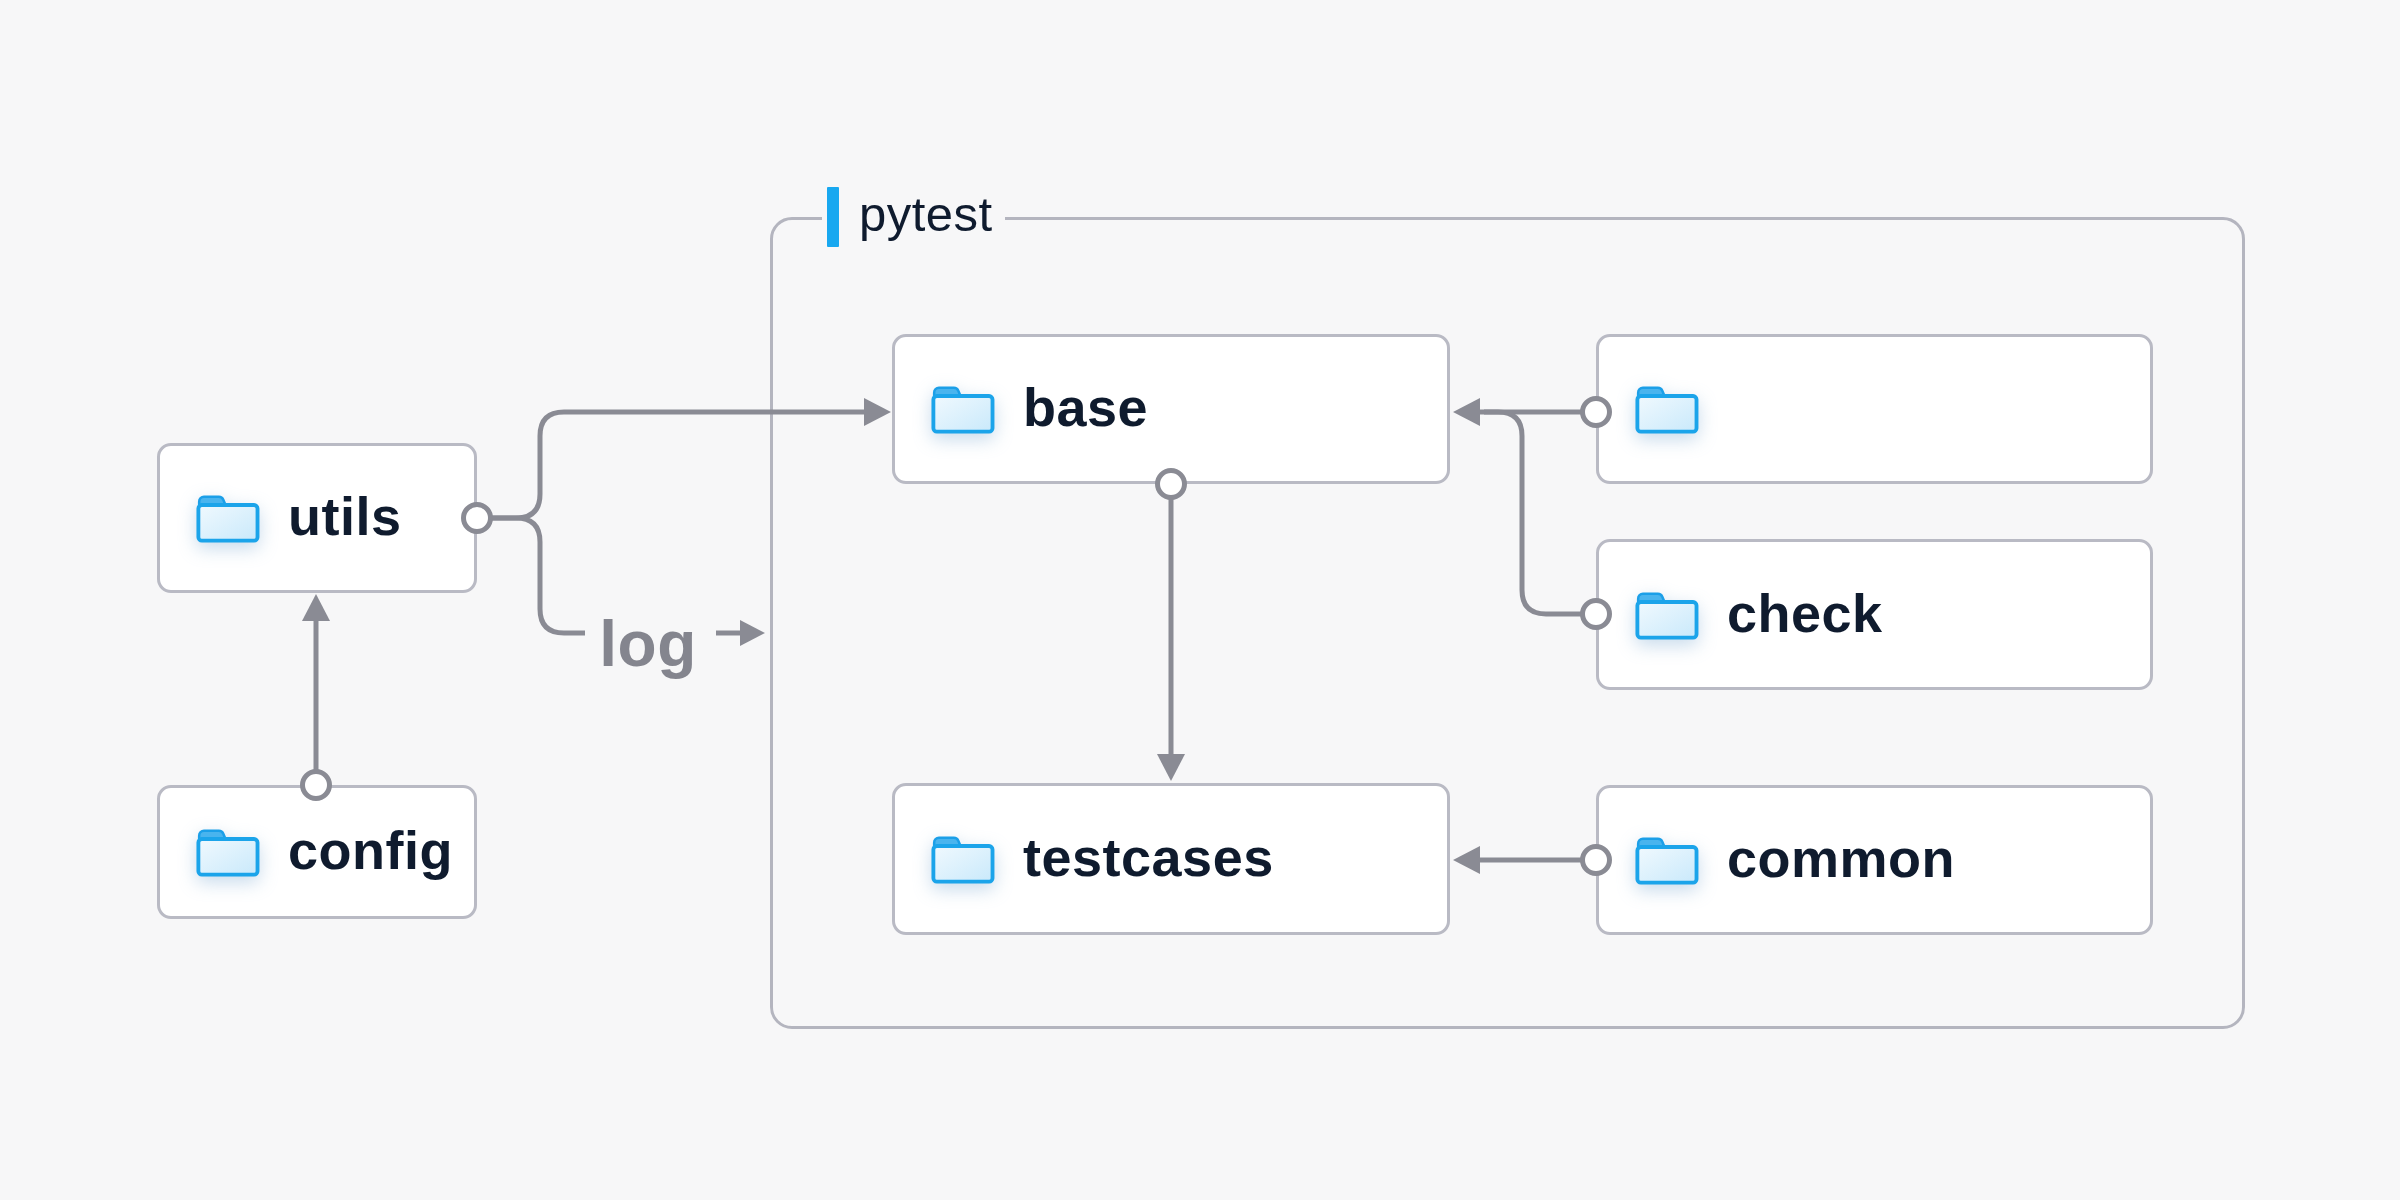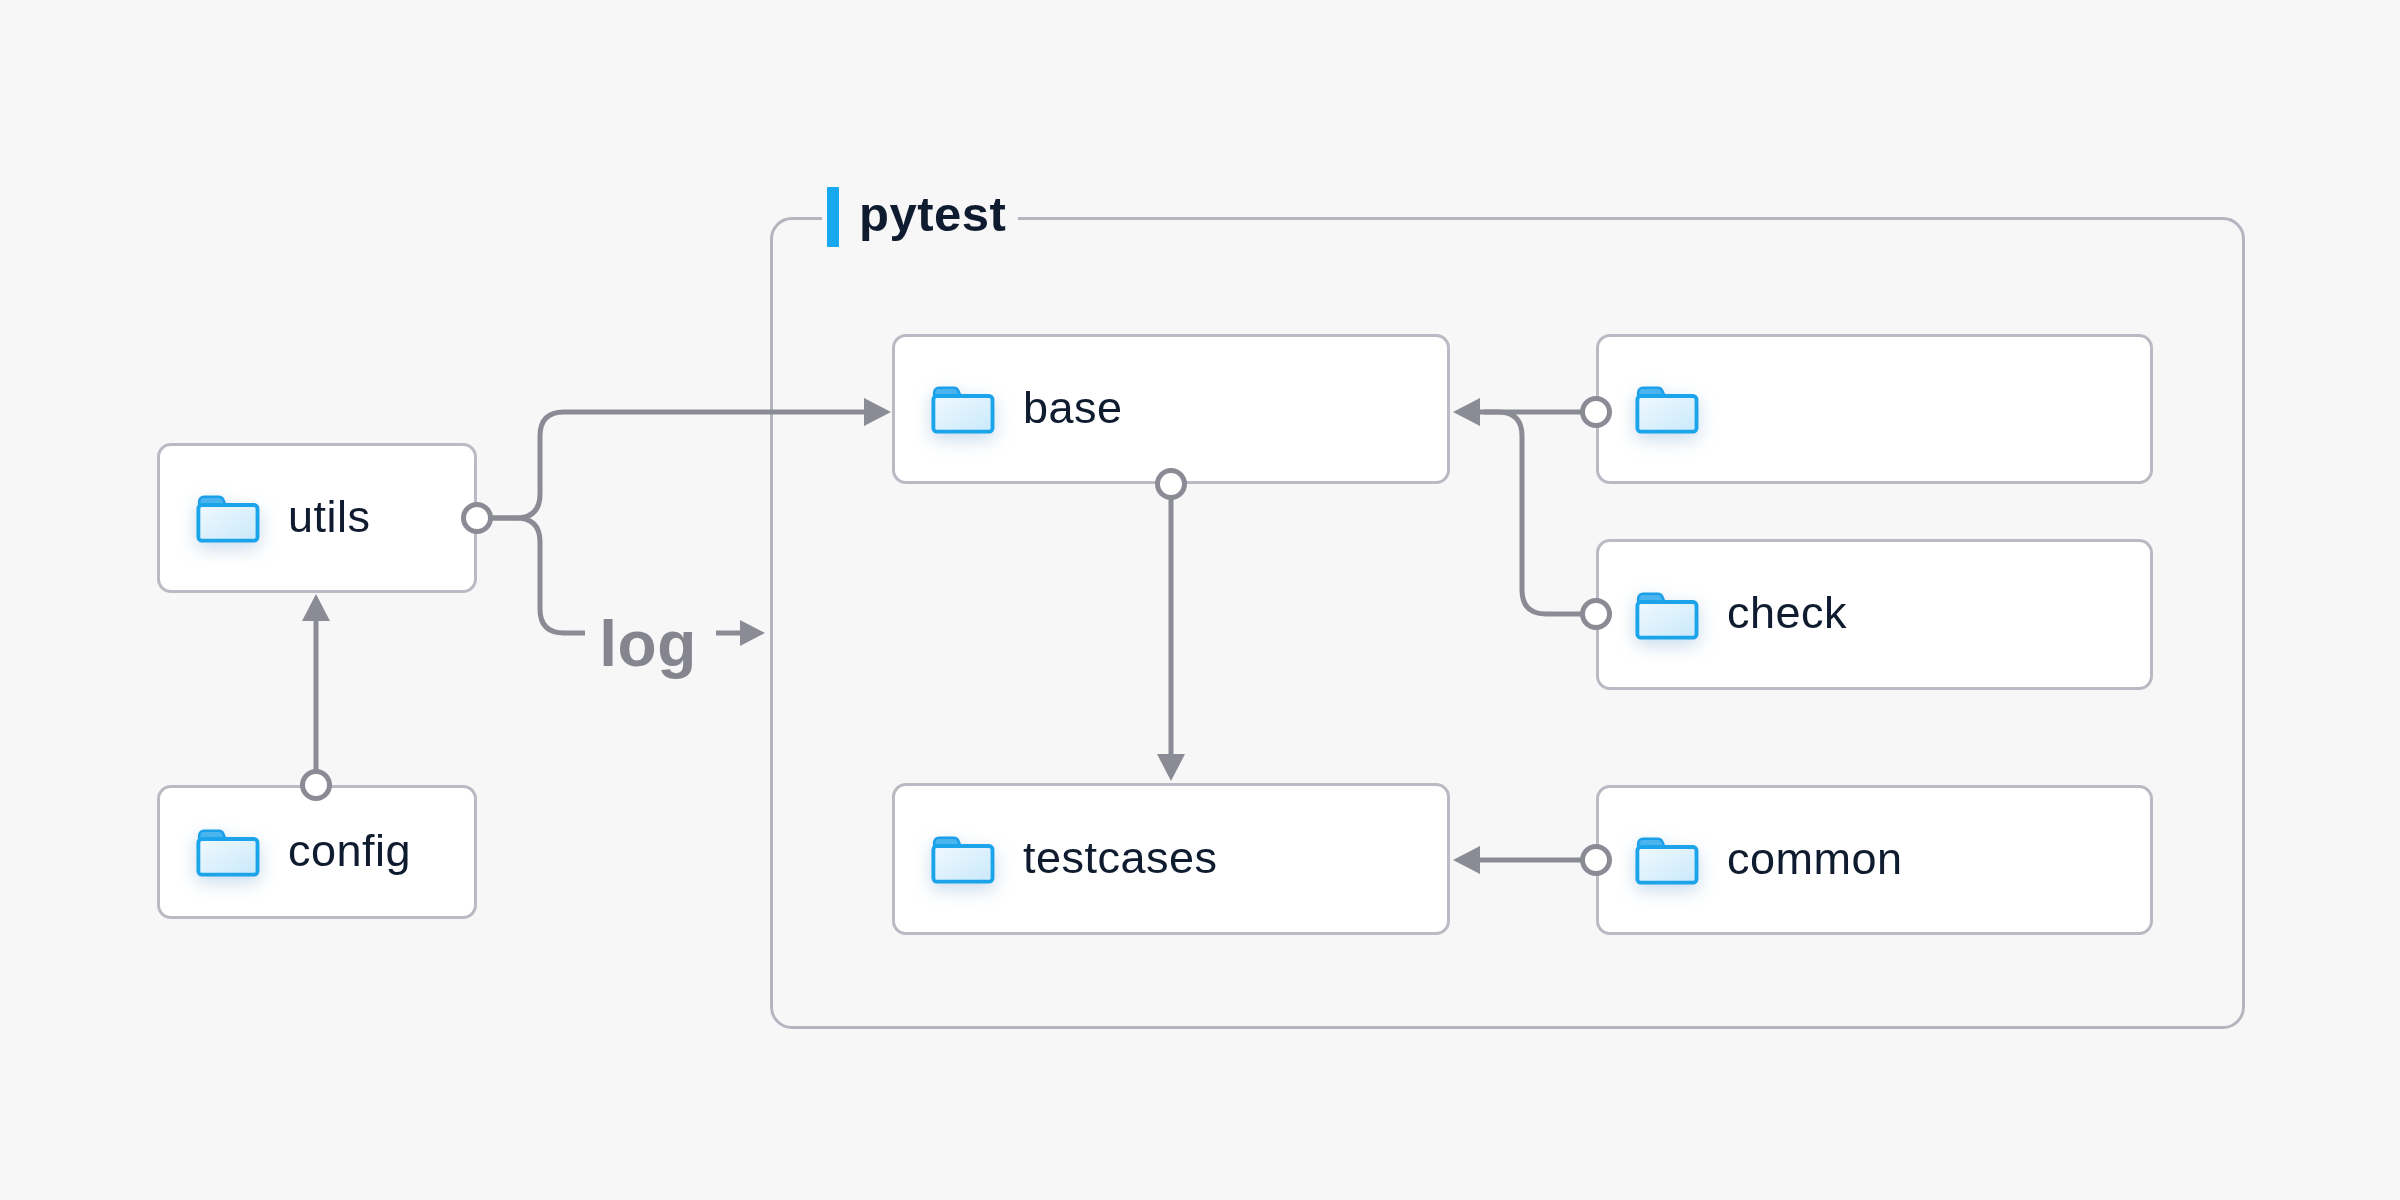--- a/index.html
+++ b/index.html
@@ -43,21 +43,21 @@
     z-index: 4;
   }
   .group-label .accent-bar {
     width: 12px; height: 60px;
     background: var(--accent);
     border-radius: 1px;
     flex: none;
   }
   .group-label .group-title {
     font-size: 49px;
-    font-weight: 700;
+    font-weight: 400;
     color: var(--ink);
     letter-spacing: 0.5px;
     line-height: 1;
     padding-bottom: 6px;
   }
 
   .node {
     position: absolute;
     background: var(--box-bg);
     border: 3px solid var(--box-border);
@@ -67,22 +67,22 @@
     padding-left: 36px;
     gap: 28px;
     z-index: 2;
   }
   .node .folder {
     width: 64px; height: 50px;
     flex: none;
     filter: drop-shadow(0 6px 9px rgba(110, 160, 205, 0.38));
   }
   .node .node-label {
-    font-size: 45px;
-    font-weight: 400;
+    font-size: 54px;
+    font-weight: 700;
     color: var(--ink);
     letter-spacing: 0.5px;
     line-height: 1;
     padding-bottom: 4px;
   }
 
   svg.connector-layer {
     position: absolute;
     inset: 0;
     width: 2400px;

